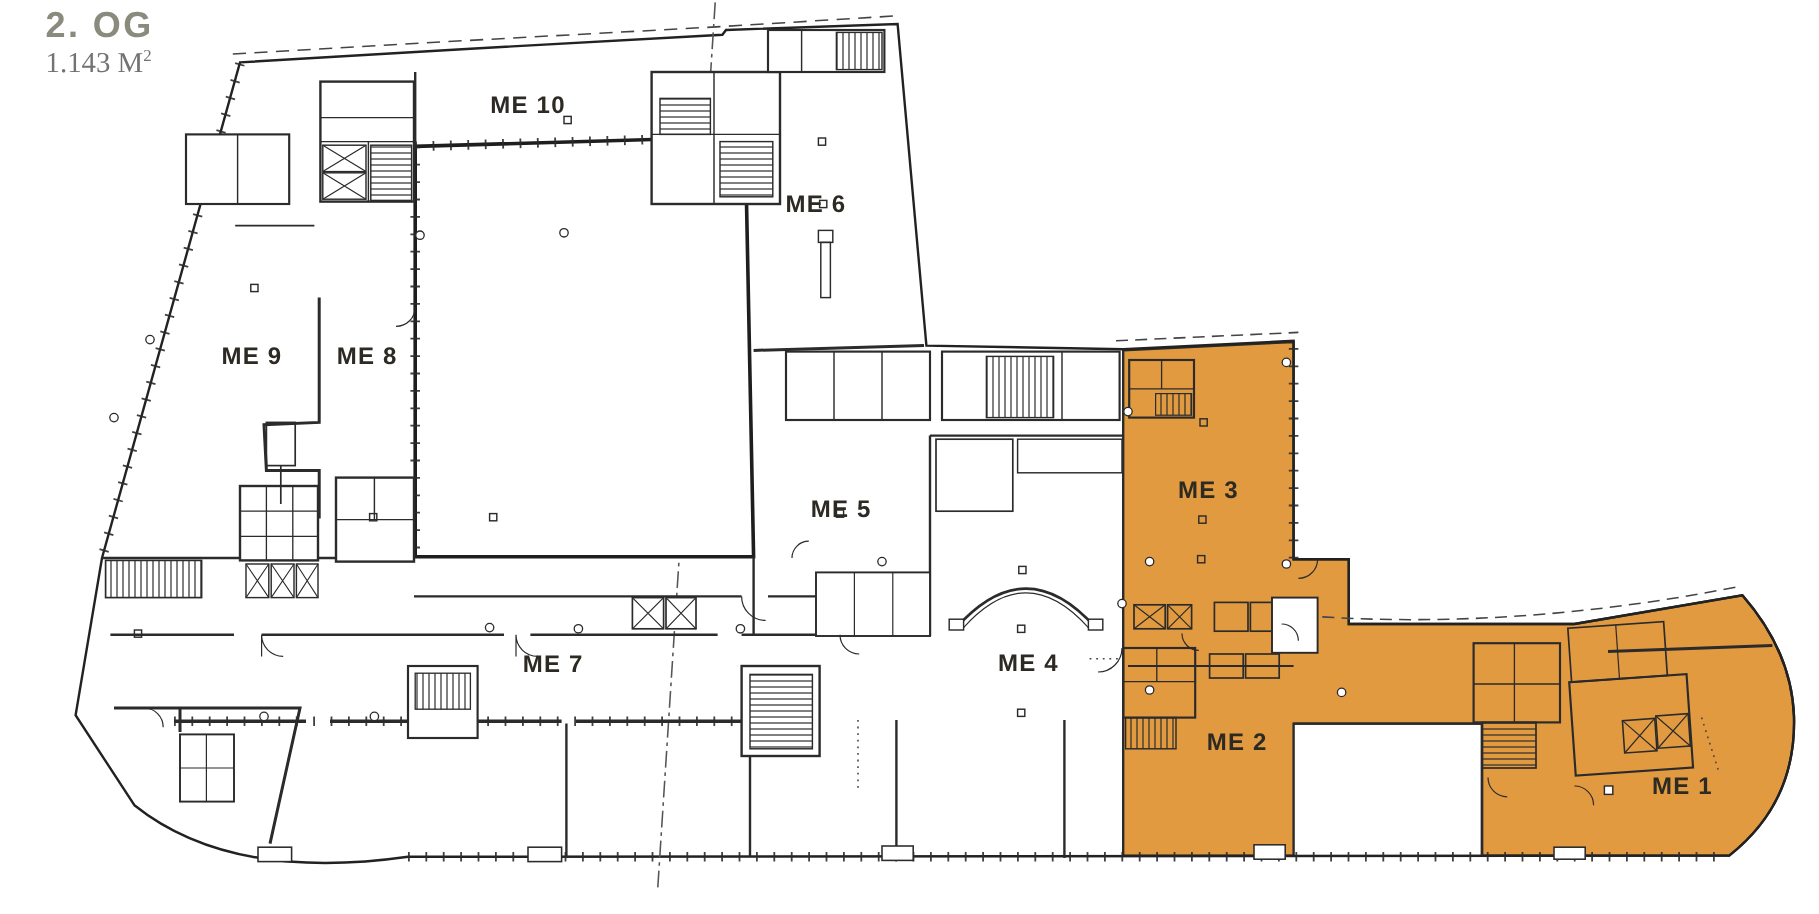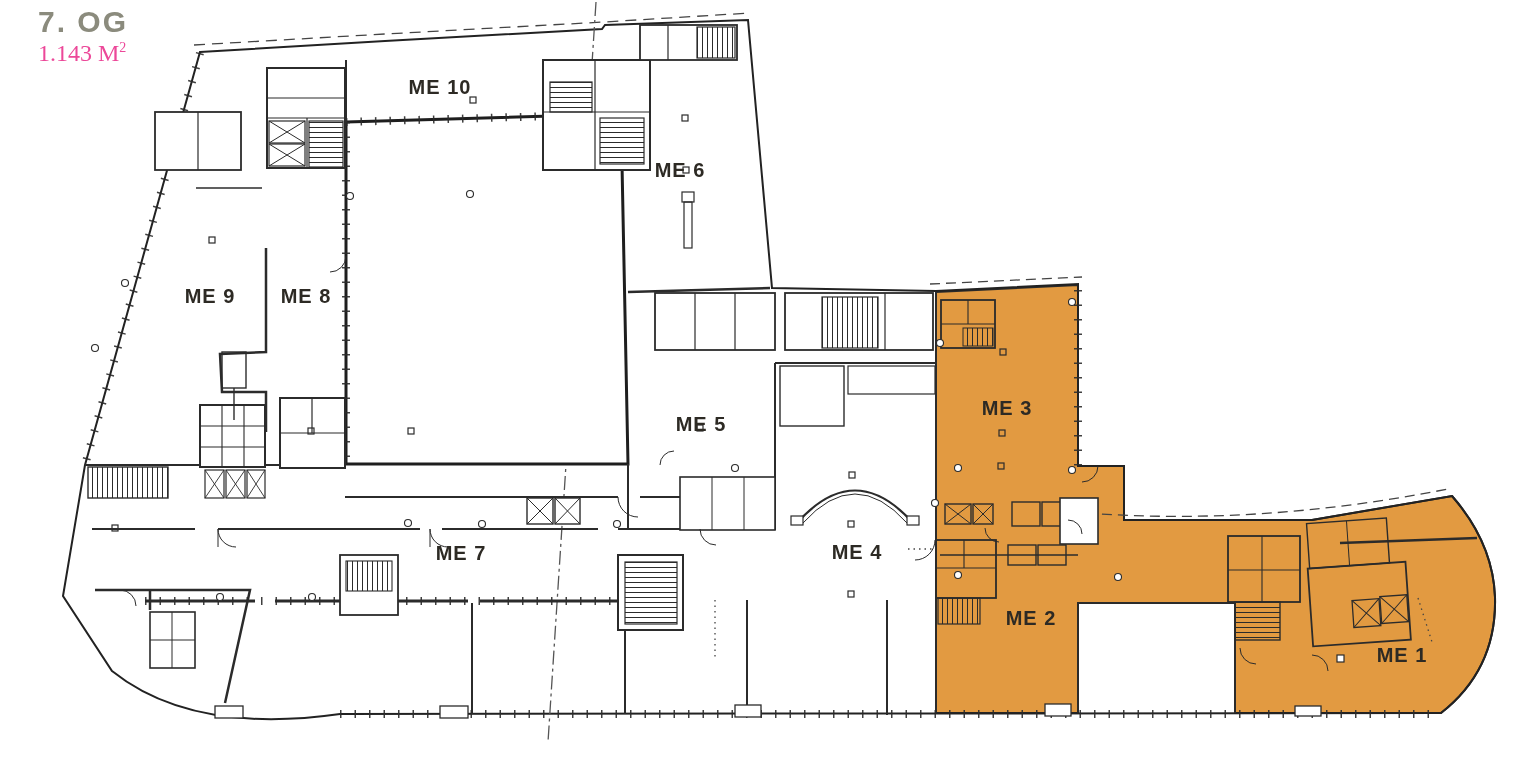--- a/index.html
+++ b/index.html
@@ -1,32 +1,32 @@
 <!DOCTYPE html>
 <html><head>
 <meta charset="utf-8">
 <style>
   html,body{margin:0;padding:0;background:#fff;}
   #stage{position:relative;width:1516px;height:762px;background:#ffffff;overflow:hidden;
          font-family:"Liberation Sans",sans-serif;}
   #titleblock{position:absolute;left:38px;top:6px;z-index:5;}
   #floor-title{font-size:30px;font-weight:800;letter-spacing:2px;color:#8b8b7d;line-height:1.05;}
-  #floor-area{font-family:"Liberation Serif",serif;font-size:24px;color:#ec4899;margin-top:2px;}
+  #floor-area{font-family:"Liberation Serif",serif;font-size:24px;color:#737373;margin-top:2px;}
   #floor-area sup{font-size:14px;vertical-align:super;}
   svg{position:absolute;left:0;top:0;}
   svg text.unit{font-family:"Liberation Sans",sans-serif;font-weight:700;font-size:20px;
        fill:#2d2a24;letter-spacing:1px;text-anchor:middle;}
 </style>
 </head>
 <body>
 
 <div id="stage">
 
   <div id="titleblock">
-    <div id="floor-title">7. OG</div>
+    <div id="floor-title">2. OG</div>
     <div id="floor-area"><span>1.143 M</span><sup>2</sup></div>
   </div>
 
   <svg width="1516" height="762" viewBox="0 0 1516 762">
     <defs>
       <pattern id="hatchH" width="8" height="5" patternUnits="userSpaceOnUse">
         <path d="M0,2.5 H8" stroke="#2b2b2b" stroke-width="1"></path>
       </pattern>
       <pattern id="hatchV" width="5" height="8" patternUnits="userSpaceOnUse">
         <path d="M2.5,0 V8" stroke="#2b2b2b" stroke-width="1"></path>

